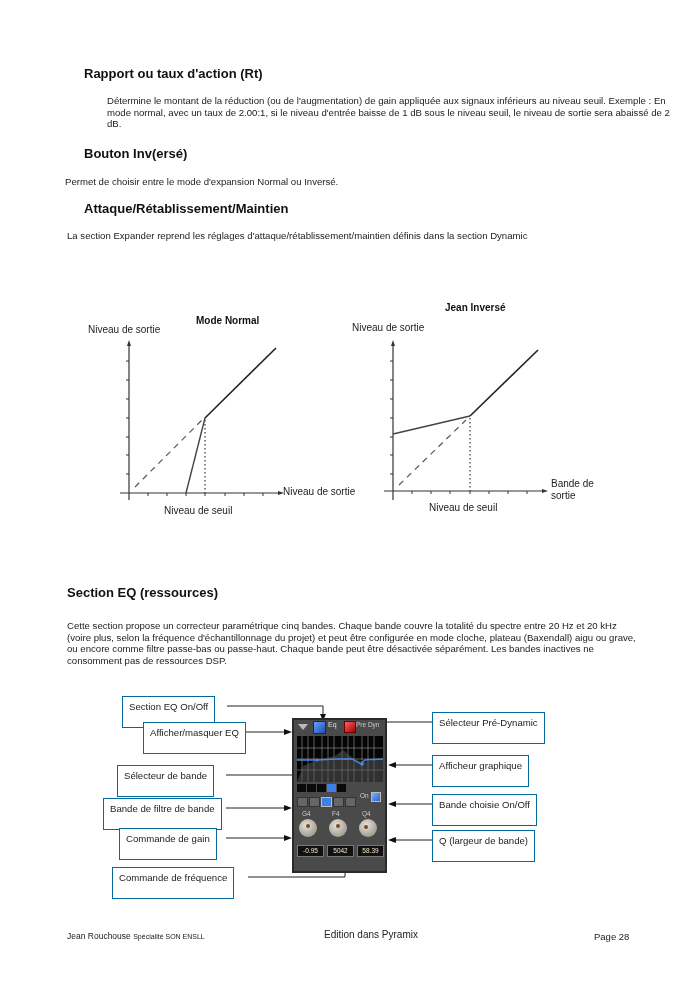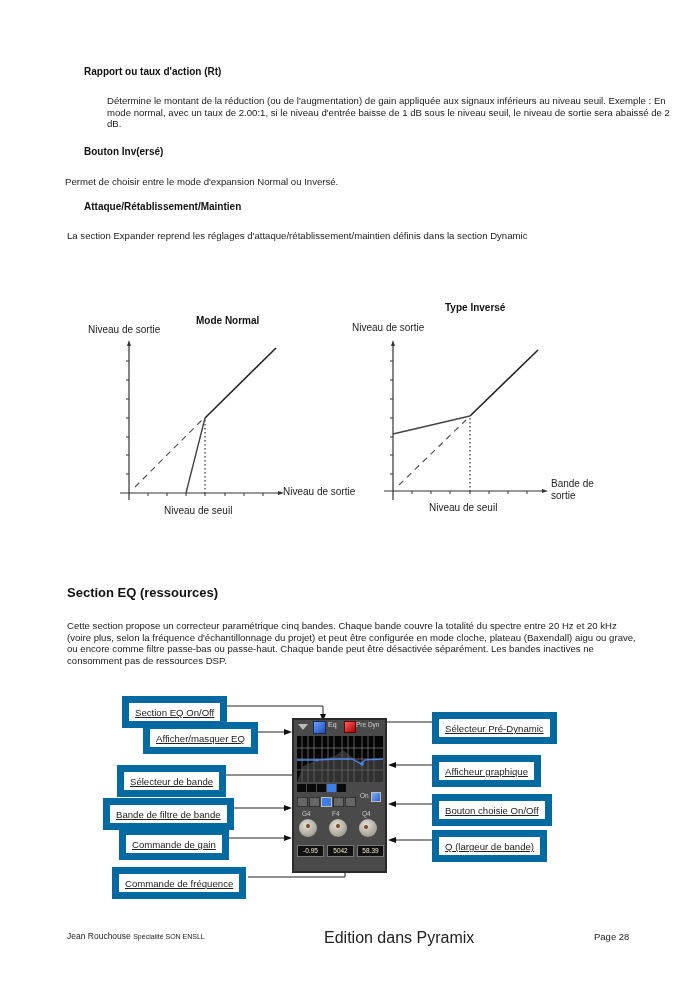--- a/index.html
+++ b/index.html
@@ -1,23 +1,23 @@
 <!DOCTYPE html>
 <html><head>
 <meta charset="utf-8">
 <style>
   html,body{margin:0;padding:0;background:#fff;}
   body{width:699px;height:992px;position:relative;overflow:hidden;font-family:"Liberation Sans",sans-serif;color:#111;}
   .abs{position:absolute;}
-  .h3{font-weight:bold;font-size:10px;}
+  .h3{font-weight:bold;font-size:13px;}
   .p{font-size:9.6px;line-height:11.6px;color:#222;width:575px;}
   .h2{font-weight:bold;font-size:13px;}
   .chart-text{font-size:10px;color:#222;}
   .chart-title{font-weight:bold;font-size:10px;}
-  .callout{position:absolute;border:7px solid #0369a1;background:#fff;font-size:9.6px;color:#222;padding:0 6px;height:32px;line-height:20px;box-sizing:border-box;white-space:nowrap;text-decoration:underline;}
+  .callout{position:absolute;border:1px solid #0369a1;background:#fff;font-size:9.6px;color:#222;padding:0 6px;height:32px;line-height:20px;box-sizing:border-box;white-space:nowrap;}
   .footer{font-size:9px;color:#222;}
   .eq-panel{position:absolute;left:292px;top:718px;width:95px;height:155px;background:#4a4a4a;border:2px solid #2a2a2a;box-sizing:border-box;}
 </style>
 </head>
 <body>
 
 <div class="abs h3" style="left:84px;top:66px;">Rapport ou taux d'action (Rt)</div>
 <div class="abs p" style="left:67px;top:95px;margin-left:40px;">Détermine le montant de la réduction (ou de l'augmentation) de gain appliquée aux signaux inférieurs au niveau seuil. Exemple : En mode normal, avec un taux de 2.00:1, si le niveau d'entrée baisse de 1 dB sous le niveau seuil, le niveau de sortie sera abaissé de 2 dB.</div>
 
 <div class="abs h3" style="left:84px;top:146px;text-align:center;">Bouton Inv(ersé)</div>
@@ -56,21 +56,21 @@
   <line x1="25" y1="152" x2="92" y2="85" stroke="#555" stroke-width="1.2" stroke-dasharray="6,5"></line>
 
   <line x1="95" y1="85" x2="95" y2="158" stroke="#333" stroke-width="1.2" stroke-dasharray="1.5,2.5"></line>
 
   <line x1="76" y1="158" x2="95" y2="83" stroke="#444" stroke-width="1.4"></line>
   <line x1="95" y1="83" x2="166" y2="13" stroke="#222" stroke-width="1.6"></line>
 </svg>
 <div class="abs chart-text" style="left:283px;top:486px;">Niveau de sortie</div>
 <div class="abs chart-text" style="left:164px;top:505px;">Niveau de seuil</div>
 
-<div class="abs chart-title" style="left:445px;top:302px;">Type Inversé</div>
+<div class="abs chart-title" style="left:445px;top:302px;">Jean Inversé</div>
 <div class="abs chart-text" style="left:352px;top:322px;">Niveau de sortie</div>
 <svg class="abs" style="left:374px;top:335px;" width="180" height="170">
   <line x1="19" y1="8" x2="19" y2="165" stroke="#333" stroke-width="1.2"></line>
   <polygon points="19,5 17,11 21,11" fill="#333"></polygon>
   <line x1="10" y1="156" x2="170" y2="156" stroke="#333" stroke-width="1.2"></line>
   <polygon points="174,156 168,154 168,158" fill="#333"></polygon>
   <g stroke="#333" stroke-width="1">
     <line x1="16" y1="26" x2="19" y2="26"></line>
       <line x1="16" y1="45" x2="19" y2="45"></line>
     <line x1="16" y1="64" x2="19" y2="64"></line>
@@ -207,21 +207,21 @@
 
 <div class="callout" style="left:122px;top:696px;">Section EQ On/Off</div>
 <div class="callout" style="left:111px;top:722px;margin-left:32px;">Afficher/masquer EQ</div>
 <div class="callout" style="left:117px;top:765px;">Sélecteur de bande</div>
 <div class="callout" style="left:103px;top:798px;">Bande de filtre de bande</div>
 <div class="callout" style="left:119px;top:828px;">Commande de gain</div>
 <div class="callout" style="left:112px;top:867px;">Commande de fréquence</div>
 
 <div class="callout" style="left:432px;top:712px;">Sélecteur Pré-Dynamic</div>
 <div class="callout" style="left:432px;top:755px;">Afficheur graphique</div>
-<div class="callout" style="left:432px;top:794px;">Bouton choisie On/Off</div>
+<div class="callout" style="left:432px;top:794px;">Bande choisie On/Off</div>
 <div class="callout" style="left:432px;top:830px;">Q (largeur de bande)</div>
 
 <div class="abs footer" style="left:67px;top:931px;font-size:8.5px;">
   <span>Jean Rouchouse</span>
   <span style="font-size:7px;">Spécialité SON ENSLL</span>
 </div>
-<div class="abs footer" style="left:296px;top:929px;font-size:16px;padding-left:28px;">Edition dans Pyramix</div>
+<div class="abs footer" style="left:296px;top:929px;font-size:10px;padding-left:28px;">Edition dans Pyramix</div>
 <div class="abs footer" style="left:594px;top:931px;font-size:9.5px;">Page 28</div>
 
 </body></html>

